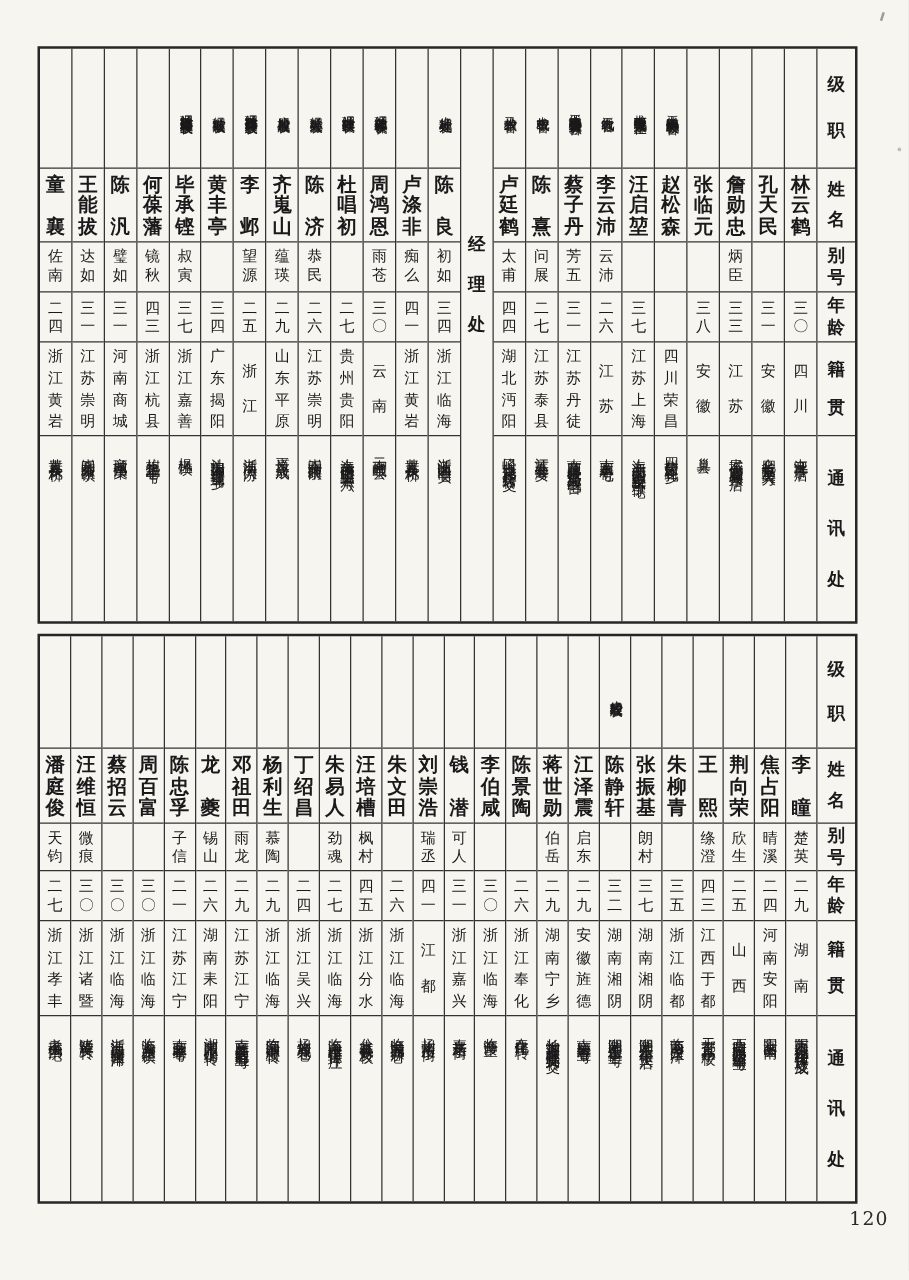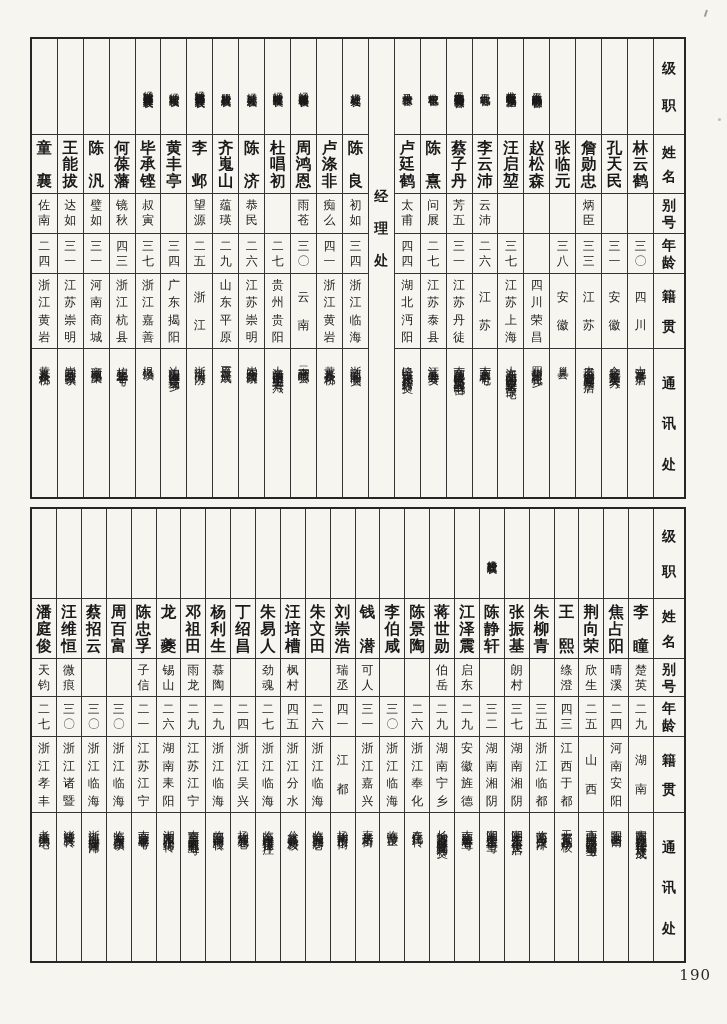--- a/index.html
+++ b/index.html
@@ -1770,14 +1770,14 @@
             <span>孝</span>
             <span>丰</span>
           </div>
         </div>
         <div class="cell address" style="flex: 1 1 auto; min-height: 0px;">
           <span class="vtext">孝丰城内洪宅</span>
         </div>
       </div>
     </div>
 
-  <div class="page-number">190</div>
+  <div class="page-number">120</div>
 </div>
 
 </body></html>

